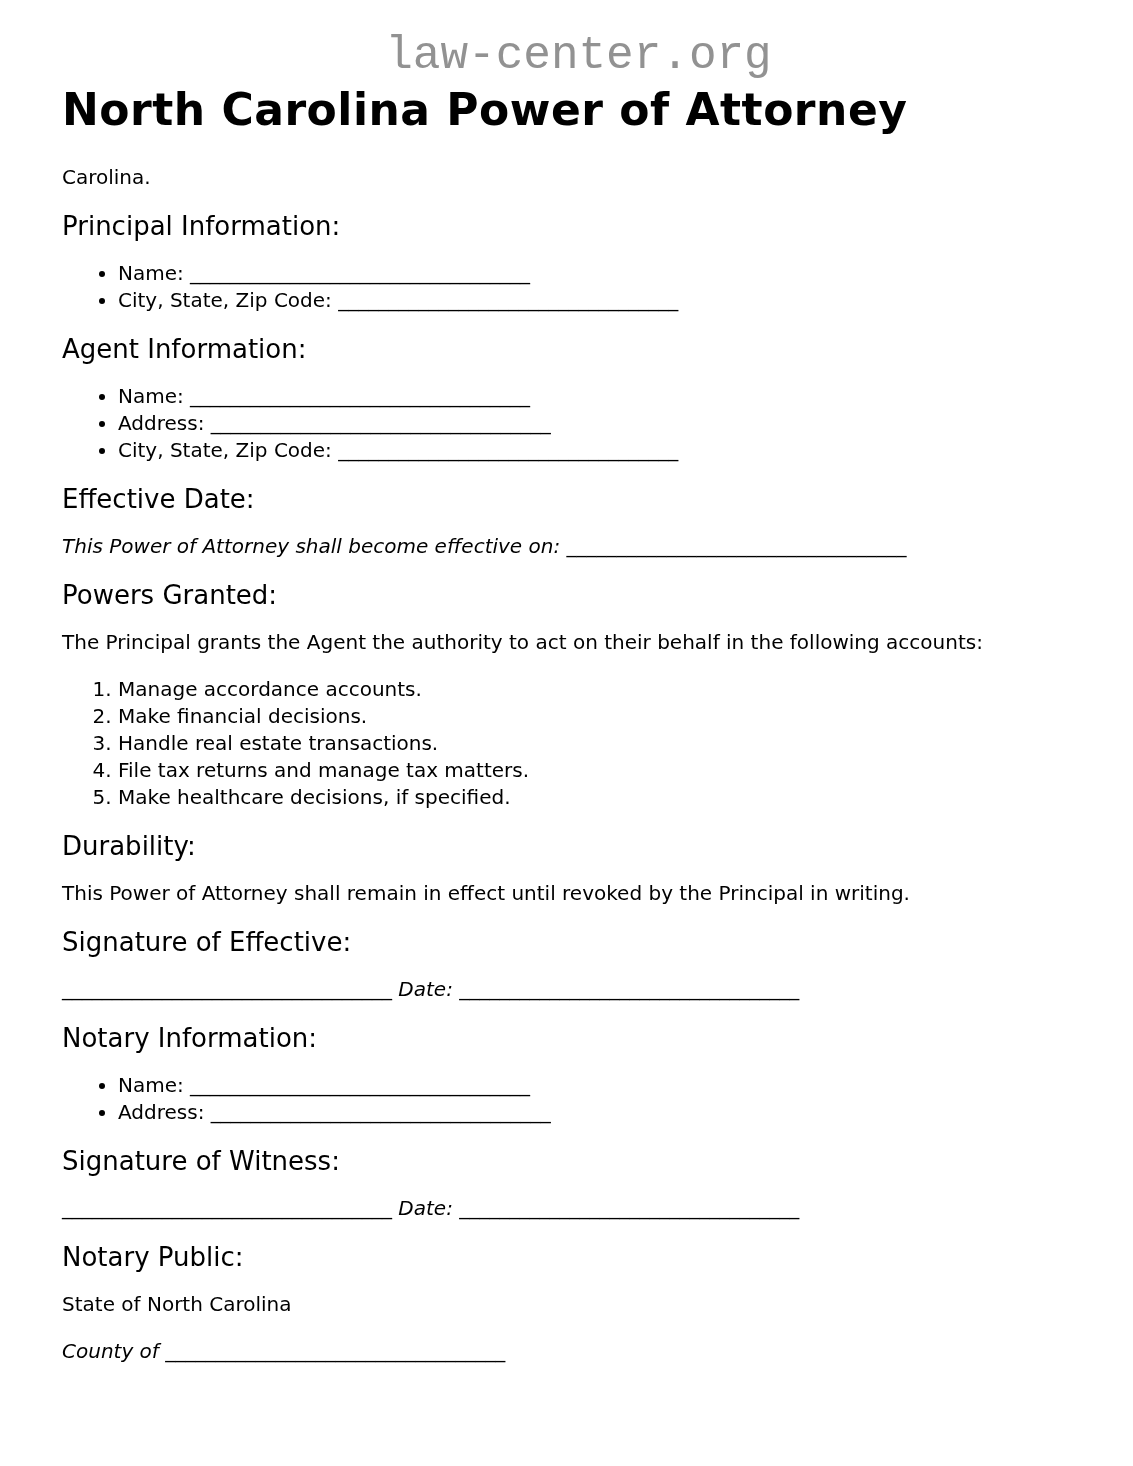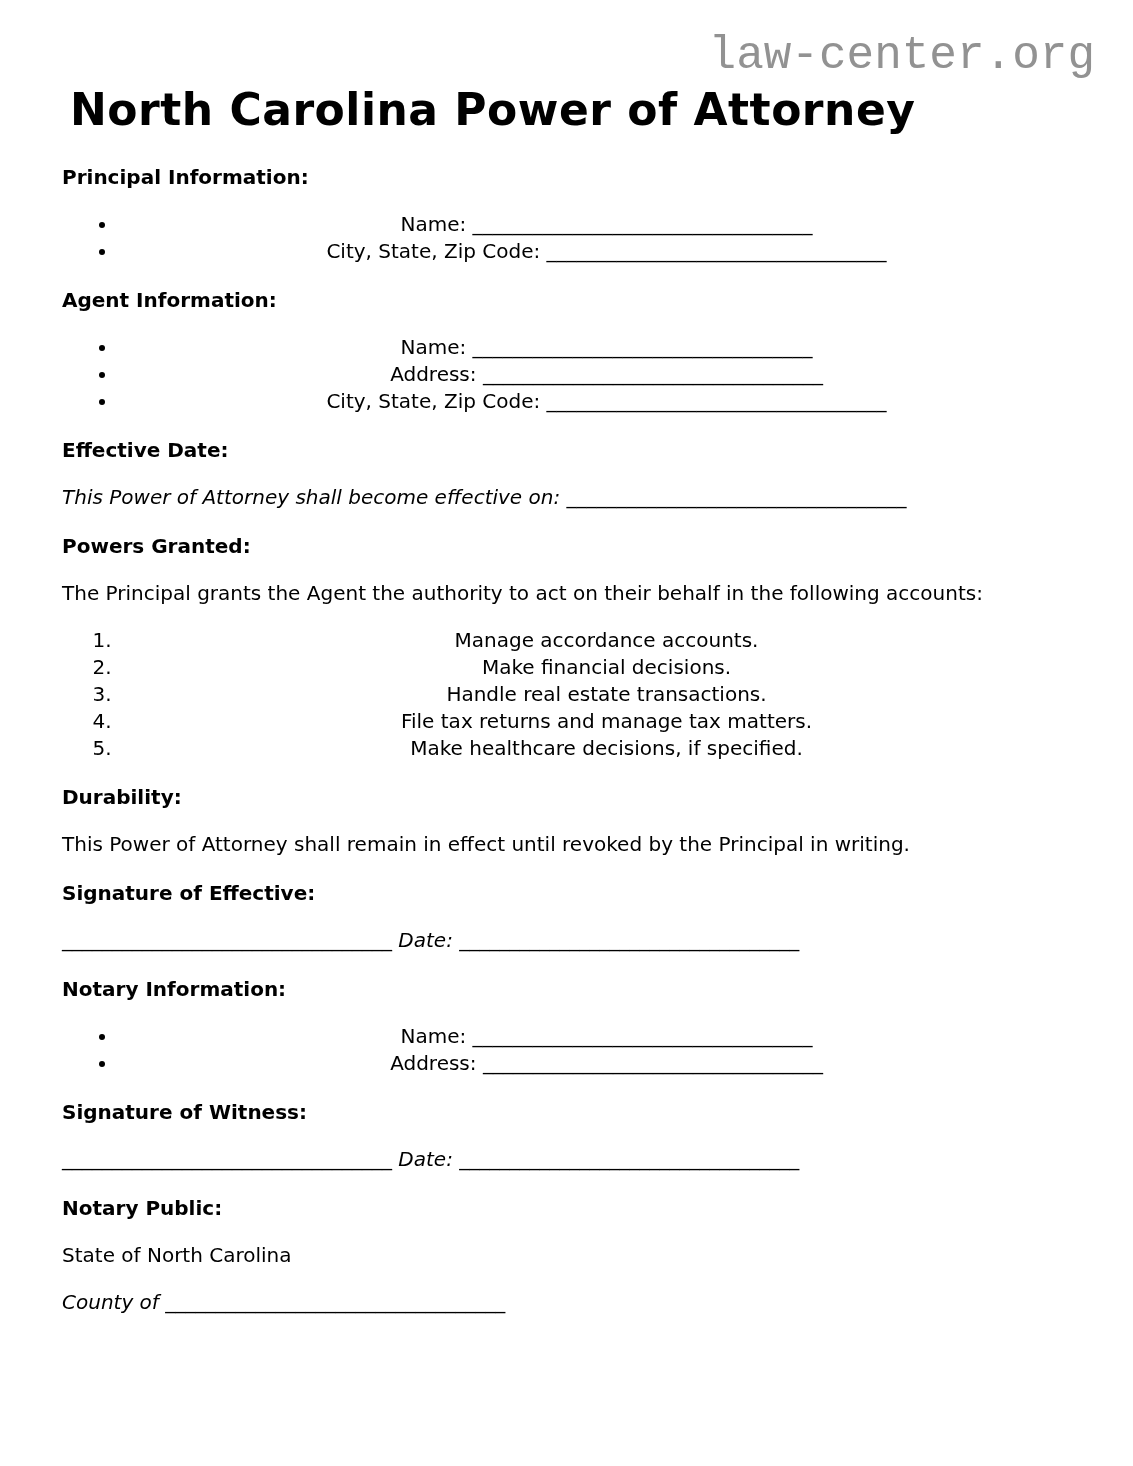--- a/index.html
+++ b/index.html
@@ -11,54 +11,55 @@
     font-size: 20px;
     line-height: 27px;
     color: #000000;
     padding: 32px 38px 40px 62px;
   }
   .watermark {
     font-family: "Liberation Mono", "DejaVu Sans Mono", monospace;
     font-size: 46px;
     line-height: 48px;
     color: #929292;
-    text-align: right;
+    text-align: center;
     white-space: nowrap;
   }
   h1.doc-title {
     font-size: 44px;
     line-height: 52px;
     font-weight: 700;
     color: #000000;
-    margin: 4px 0 28px 8px;
+    margin: 4px 0 28px 0;
     letter-spacing: 0.5px;
   }
   p.para { margin: 20px 0; }
   h3.sec-heading {
-    font-size: 20px;
+    font-size: 26px;
     line-height: 27px;
-    font-weight: 700;
+    font-weight: 400;
     margin: 22px 0 20px 0;
   }
   ul.bullet-list, ol.num-list {
     margin: 18px 0 20px 0;
     padding-left: 56px;
   }
-  ul.bullet-list li, ol.num-list li { line-height: 27px; text-align: center; }
+  ul.bullet-list li, ol.num-list li { line-height: 27px; }
   .blank { white-space: nowrap; letter-spacing: 0; }
   .fill-line { white-space: nowrap; font-style: italic; }
 </style>
 </head>
 <body>
 
 <div class="watermark">law-center.org</div>
 
 <h1 class="doc-title">North Carolina Power of Attorney</h1>
 
 <p class="para">
+  <span style="display:block;">Carolina.</span>
 </p>
 
 <h3 class="sec-heading">Principal Information:</h3>
 <ul class="bullet-list">
   <li><span>Name: </span><span class="blank">__________________________________</span></li>
   <li><span>City, State, Zip Code: </span><span class="blank">__________________________________</span></li>
 </ul>
 
 <h3 class="sec-heading">Agent Information:</h3>
 <ul class="bullet-list">

